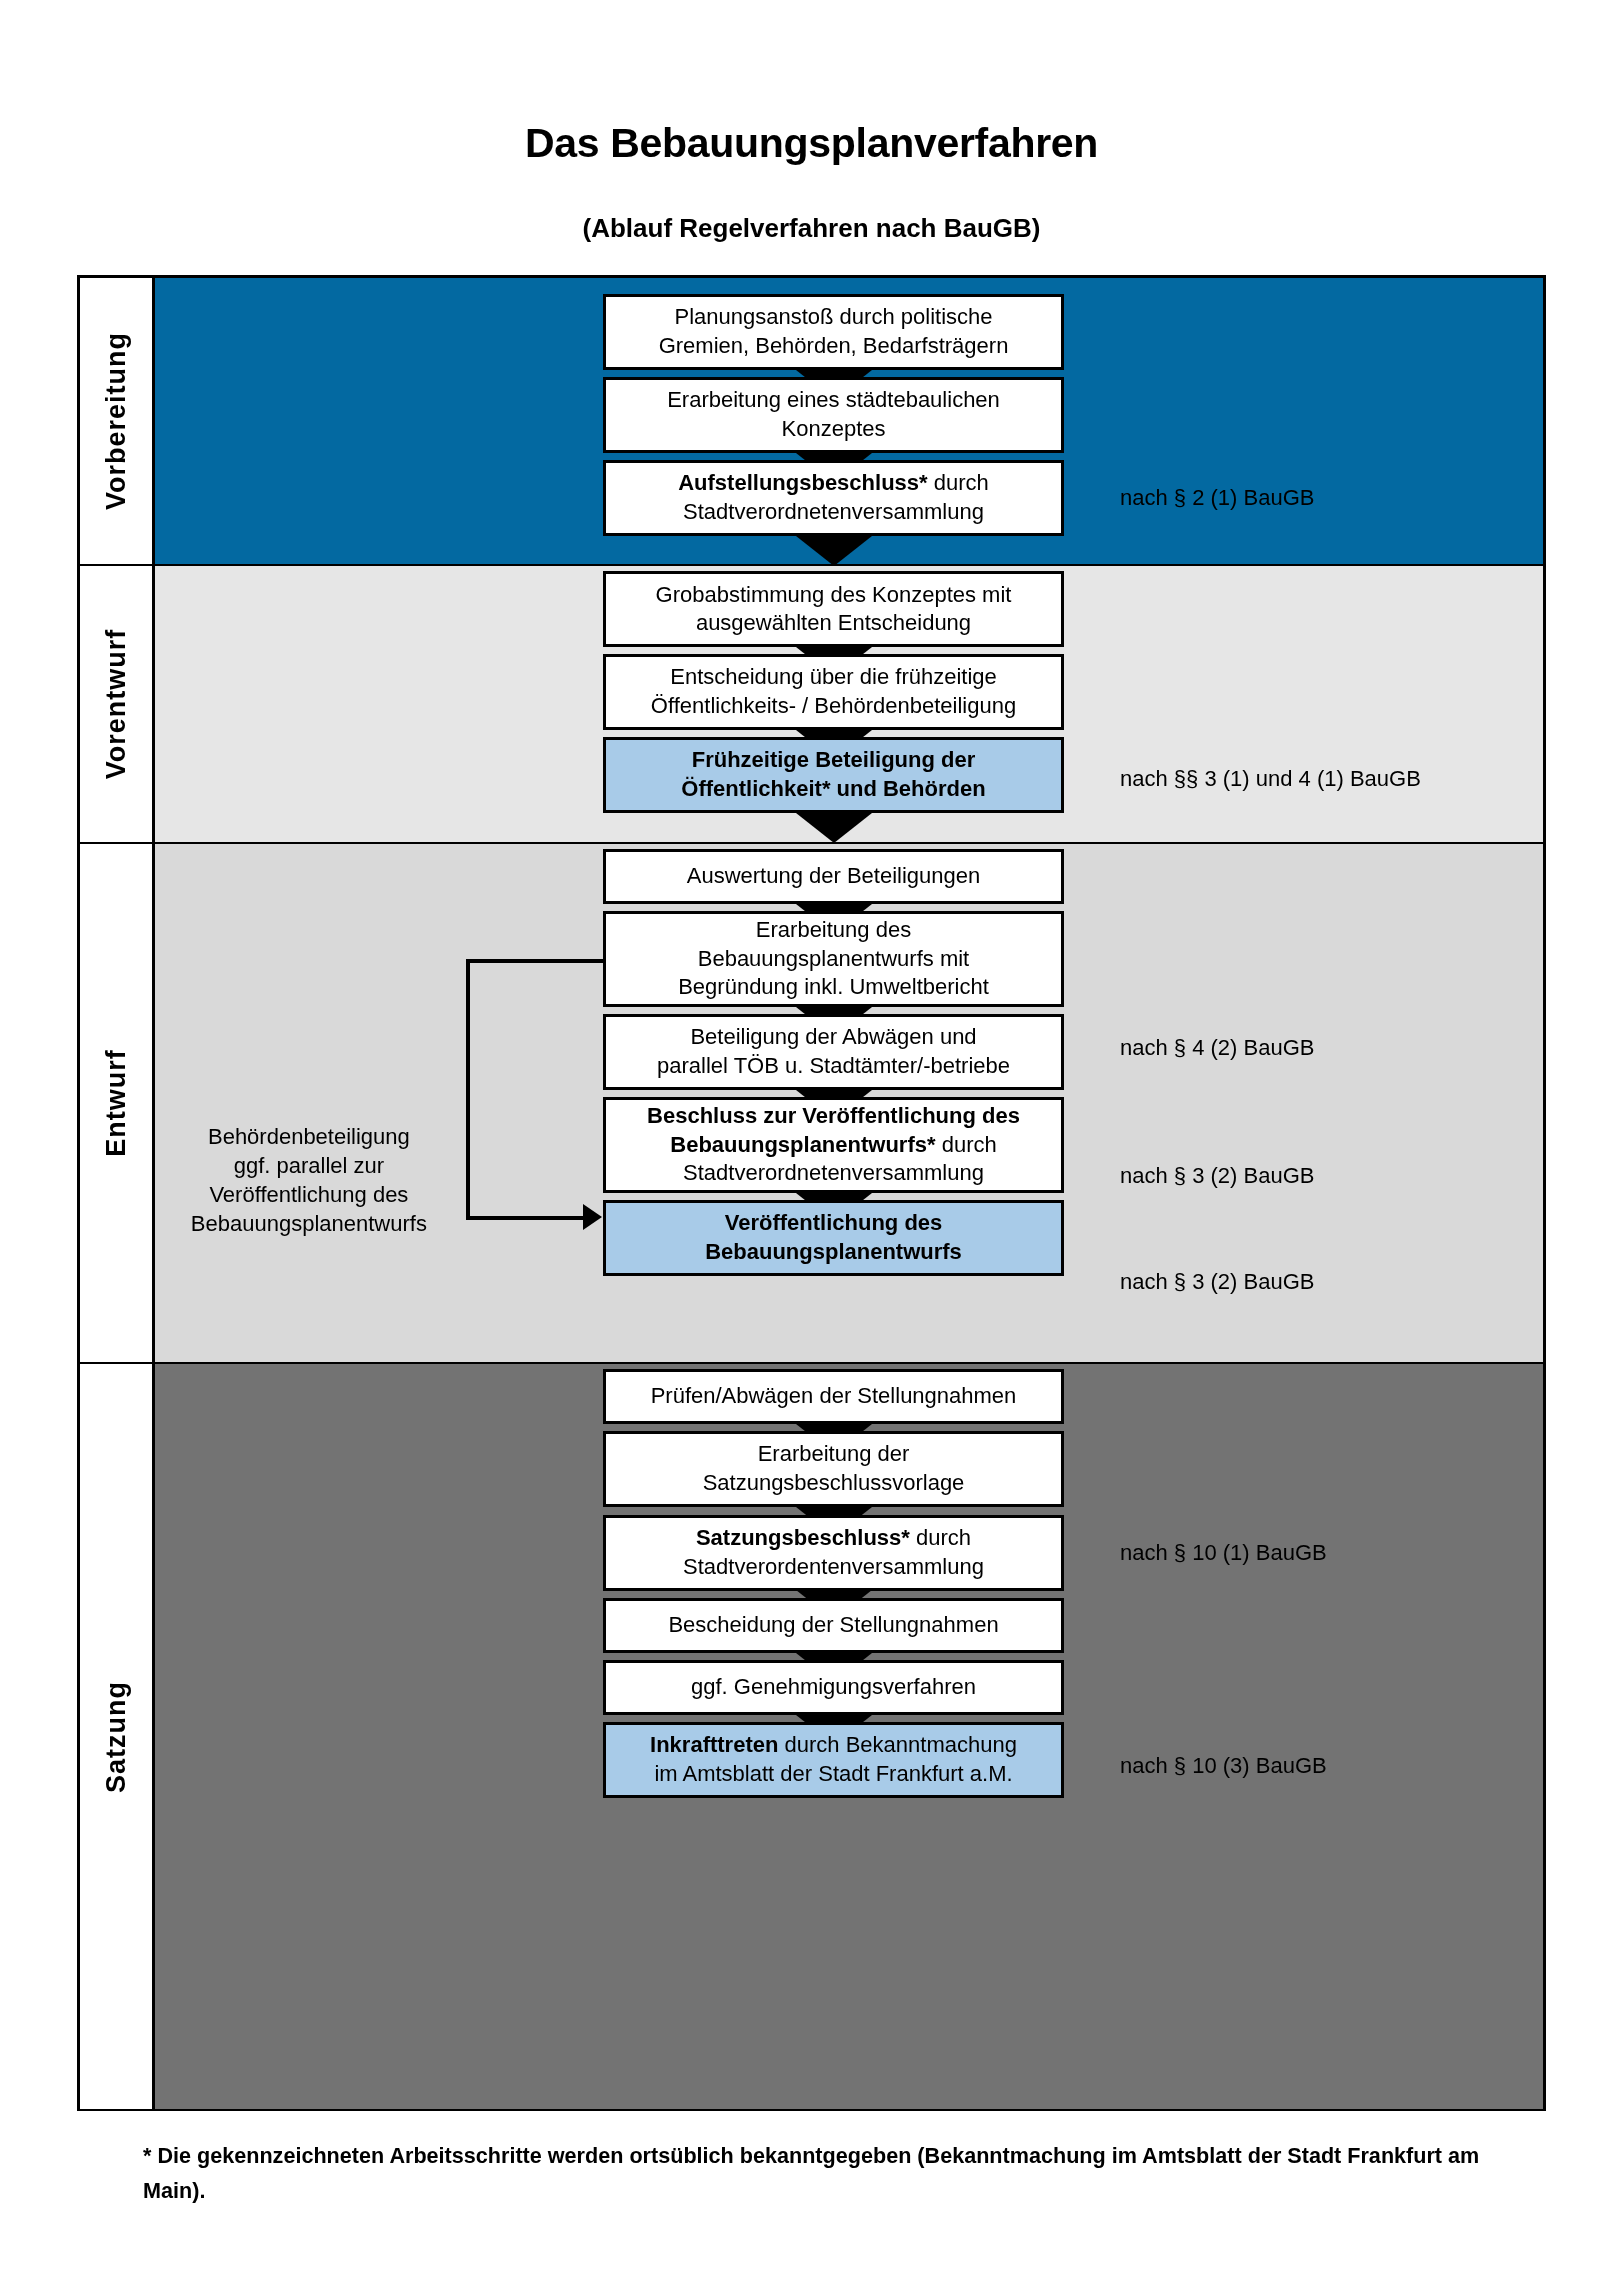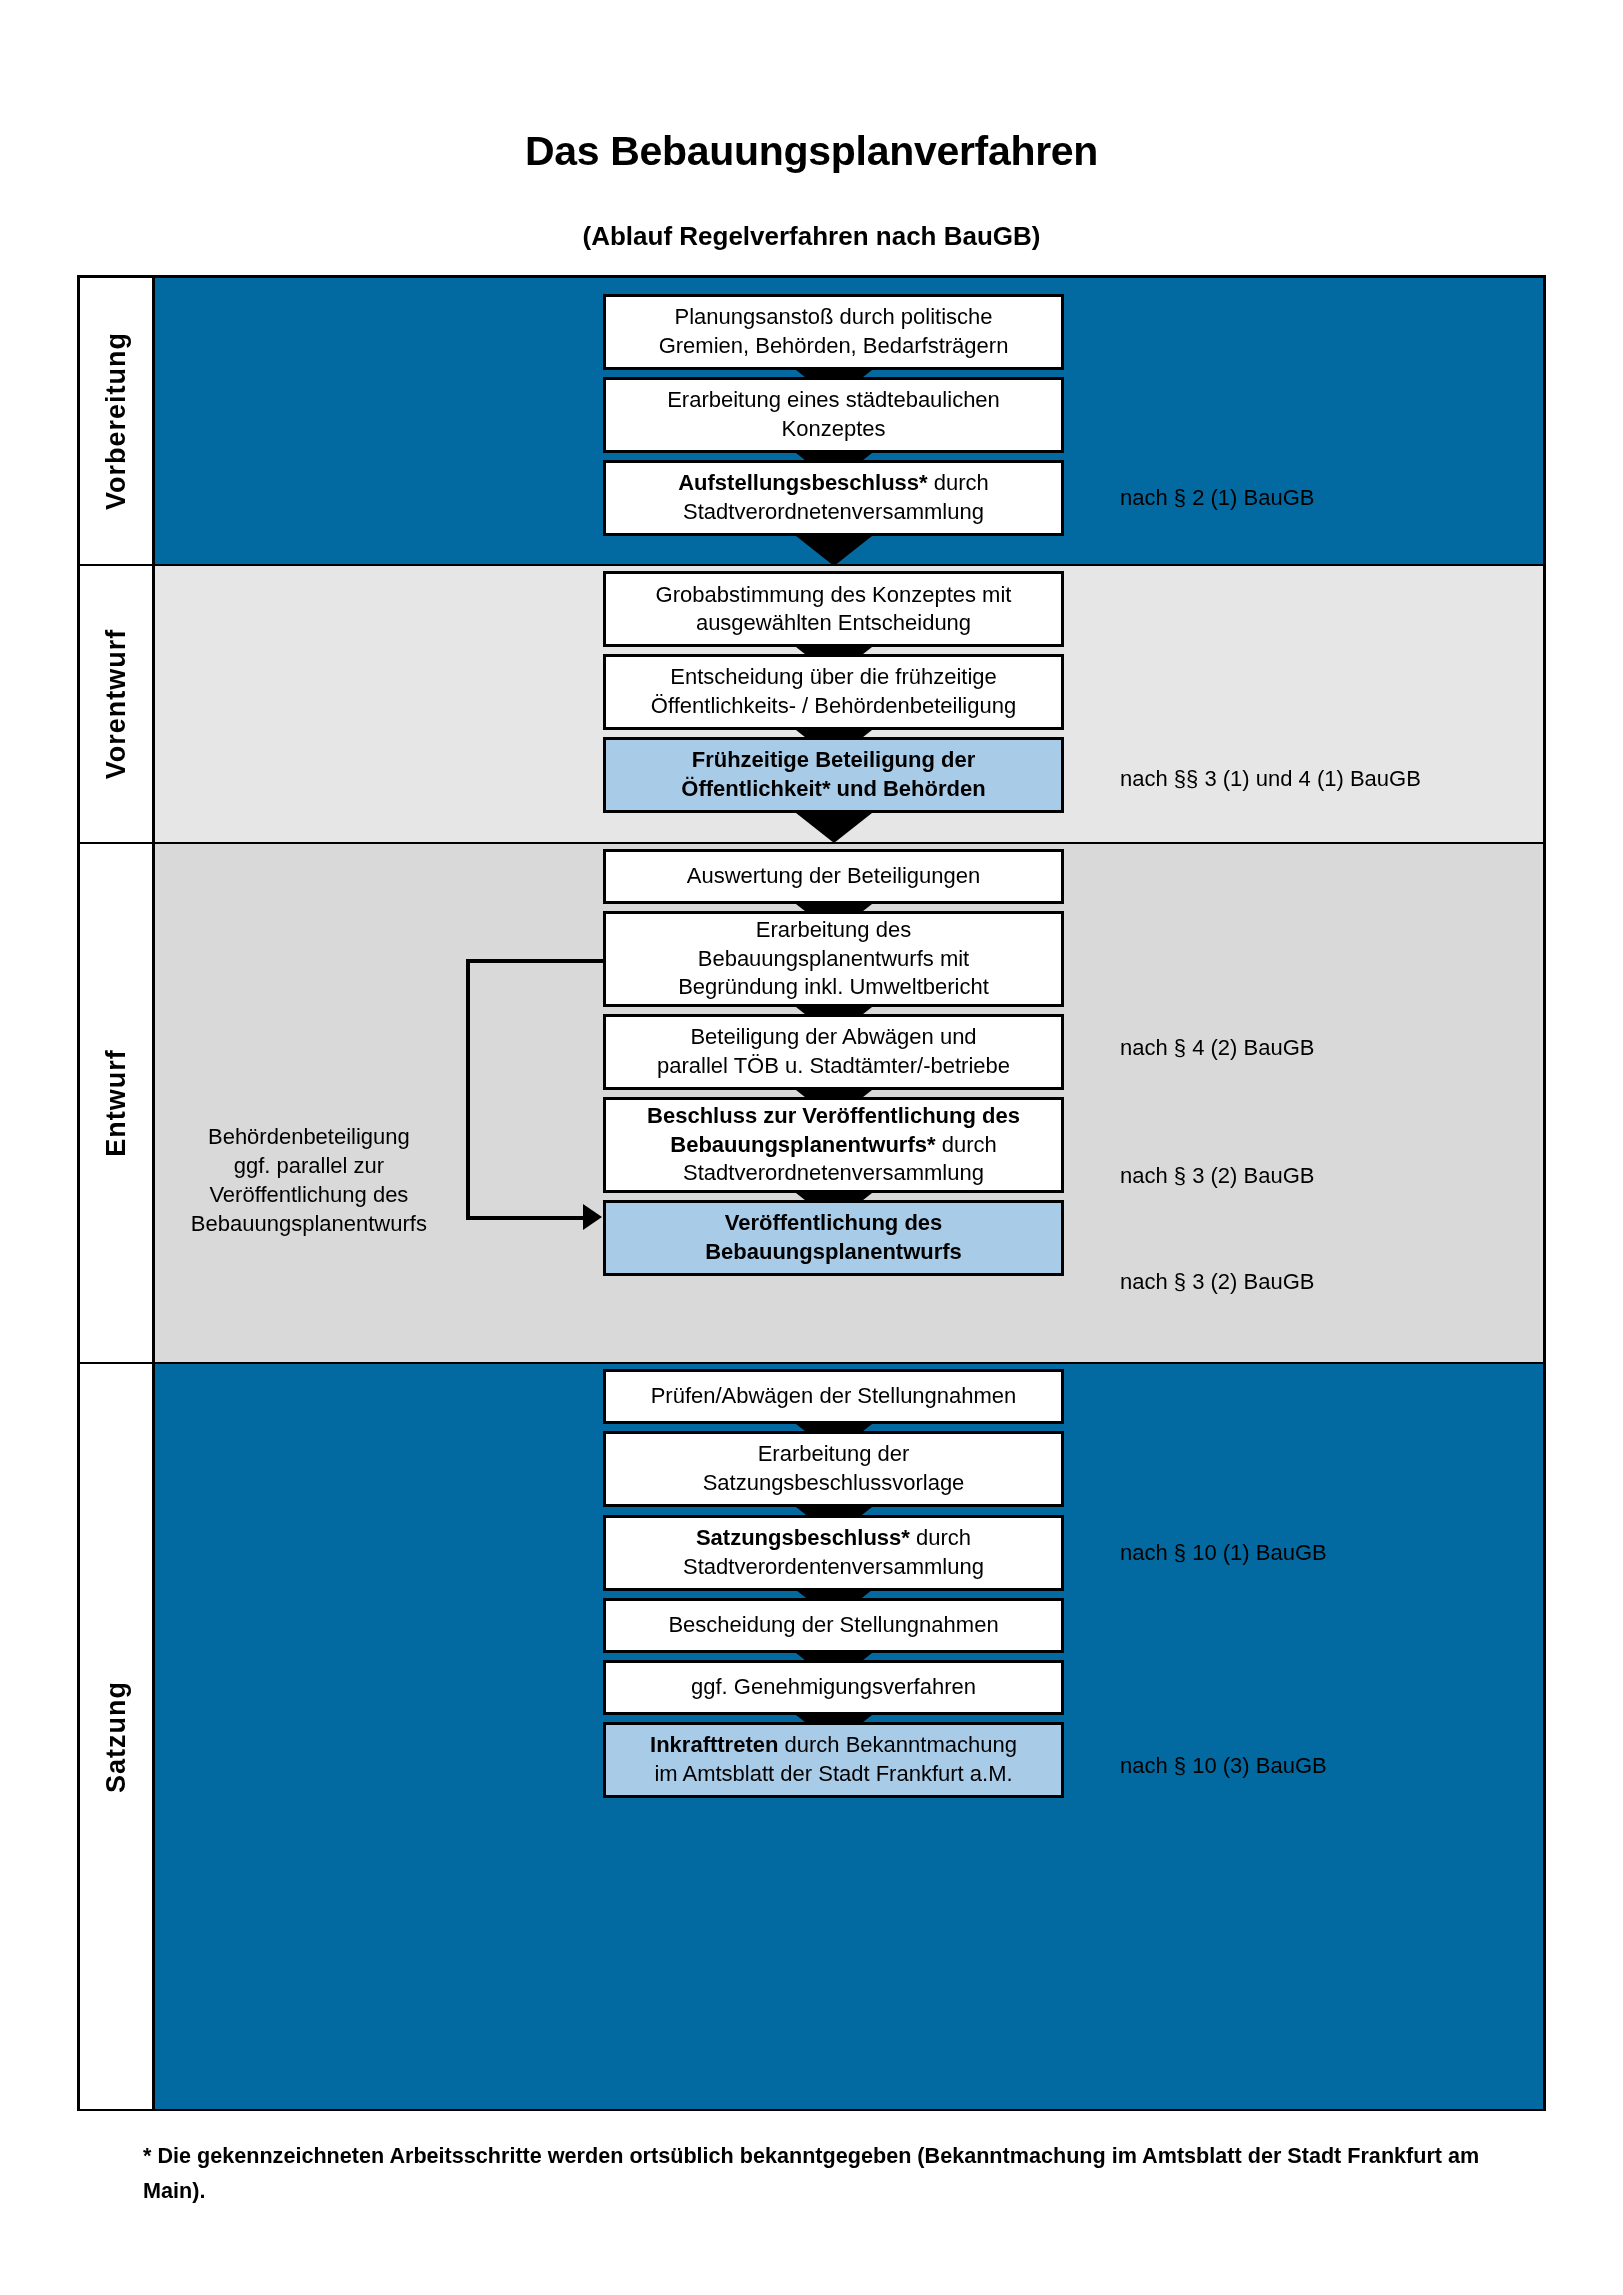--- a/index.html
+++ b/index.html
@@ -19,21 +19,21 @@
   
   #header {
     width: 100%;
     padding-top: 119px;
     text-align: center;
   }
   #doc-title {
     font-size: 41px;
     font-weight: bold;
     letter-spacing: -0.3px;
-    margin: 12px;
+    margin: 4px;
     line-height: 1;
   }
   #doc-subtitle {
     font-size: 26px;
     font-weight: bold;
     margin: 17px;
     padding-top: 34px;
     line-height: 1;
   }
 
@@ -80,21 +80,21 @@
   .phase-body {
     flex: 1 1 auto;
     position: relative;
     box-sizing: border-box;
   }
 
   
   .shade-1 .phase-body { background: #0369a1; }
   .shade-2 .phase-body { background: #E6E6E6; }
   .shade-3 .phase-body { background: #D9D9D9; }
-  .shade-4 .phase-body { background: #0369a1; }
+  .shade-4 .phase-body { background: #737373; }
 
   
   .flowbox {
     position: absolute;
     left: 448px;
     width: 461px;
     border: 3.3px solid #000;
     background: #ffffff;
     box-sizing: border-box;
     display: flex;

